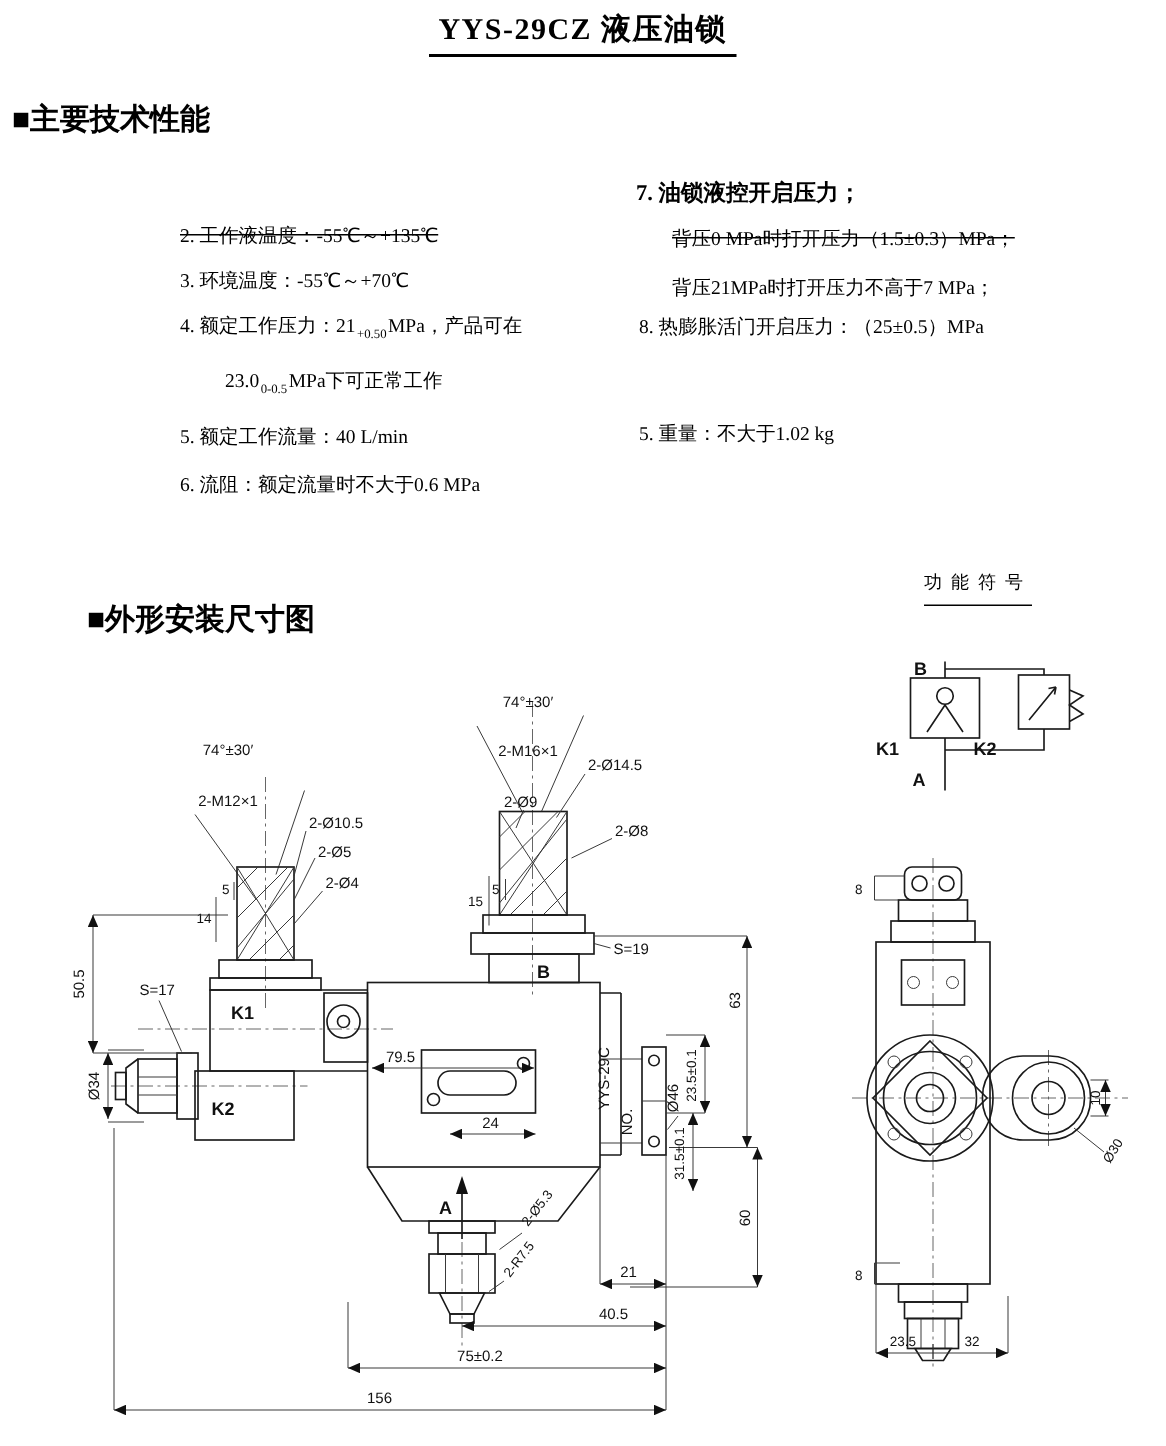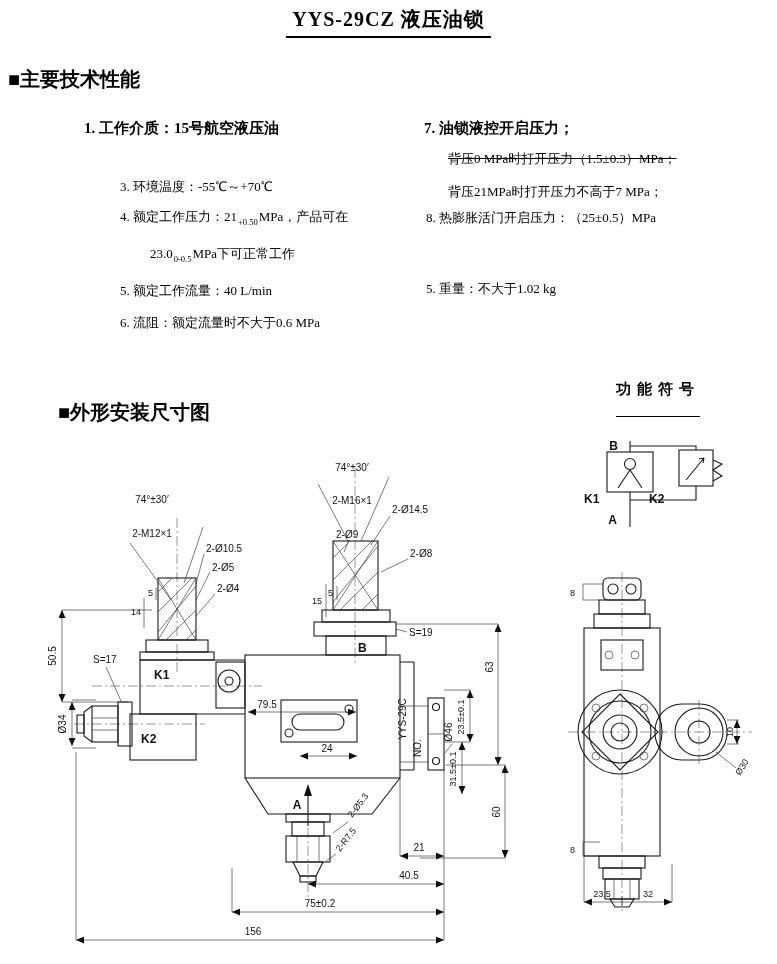--- a/index.html
+++ b/index.html
@@ -7,43 +7,43 @@
         font-family:"Liberation Serif",serif;overflow:hidden;}
   .titlebox{position:absolute;top:6px;left:0;width:100%;text-align:center;}
   .title{display:inline-block;font-size:20px;font-weight:700;letter-spacing:1px;
          padding:0 6px 3px;border-bottom:2px solid #000;}
   .sec{position:absolute;font-weight:700;font-size:20px;white-space:nowrap;}
   .sp{position:absolute;white-space:nowrap;font-size:13px;}
   .sp.big{font-size:15px;font-weight:700;}
   .strike{text-decoration:line-through;}
   .tol{display:inline-flex;flex-direction:row;justify-content:center;
        font-size:8.5px;line-height:1.05;vertical-align:-4px;margin:0 1px;}
-  .symhead{position:absolute;left:616px;top:380px;font-size:15px;font-weight:700;
-           letter-spacing:6px;padding-bottom:17px;border-bottom:1.5px solid #000;white-space:nowrap;}
+  .symhead{position:absolute;left:616px;top:380px;font-size:12px;font-weight:400;
+           letter-spacing:6px;padding-bottom:6px;border-bottom:1.5px solid #000;white-space:nowrap;}
   .drawing{position:absolute;left:0;top:420px;}
   svg text{fill:#111;font-family:"Liberation Sans",sans-serif;}
   .ln{fill:none;stroke:#1a1a1a;stroke-width:1.1;}
   .tn{fill:none;stroke:#333;stroke-width:0.65;}
   .cl{fill:none;stroke:#555;stroke-width:0.6;stroke-dasharray:10 3 2 3;}
   .dt{font-size:10px;}
   .dts{font-size:9px;}
   .lb{font-size:12px;font-weight:700;}
 </style>
 </head>
 <body>
 
 <div class="page">
 
   <div class="titlebox">
     <span class="title">YYS-29CZ  液压油锁</span>
   </div>
 
   <div class="sec" style="left:8px;top:66px">■主要技术性能</div>
 
-  <div class="sp big" style="left:84px;top:119px">1. 工作介质：15号航空液压油</div>
+  <div class="sp strike" style="left:120px;top:148px">2. 工作液温度：-55℃～+135℃</div>
   <div class="sp" style="left:120px;top:178px">3. 环境温度：-55℃～+70℃</div>
 
   <div class="sp" style="left:120px;top:208px"><span>4. 额定工作压力：21</span><span class="tol">
         <span>+0.5</span>
         <span>0</span>
       </span><span>MPa，产品可在</span></div>
 
   <div class="sp" style="left:150px;top:245px"><span>23.0</span><span class="tol">
         <span>0</span>
         <span>-0.5</span>

